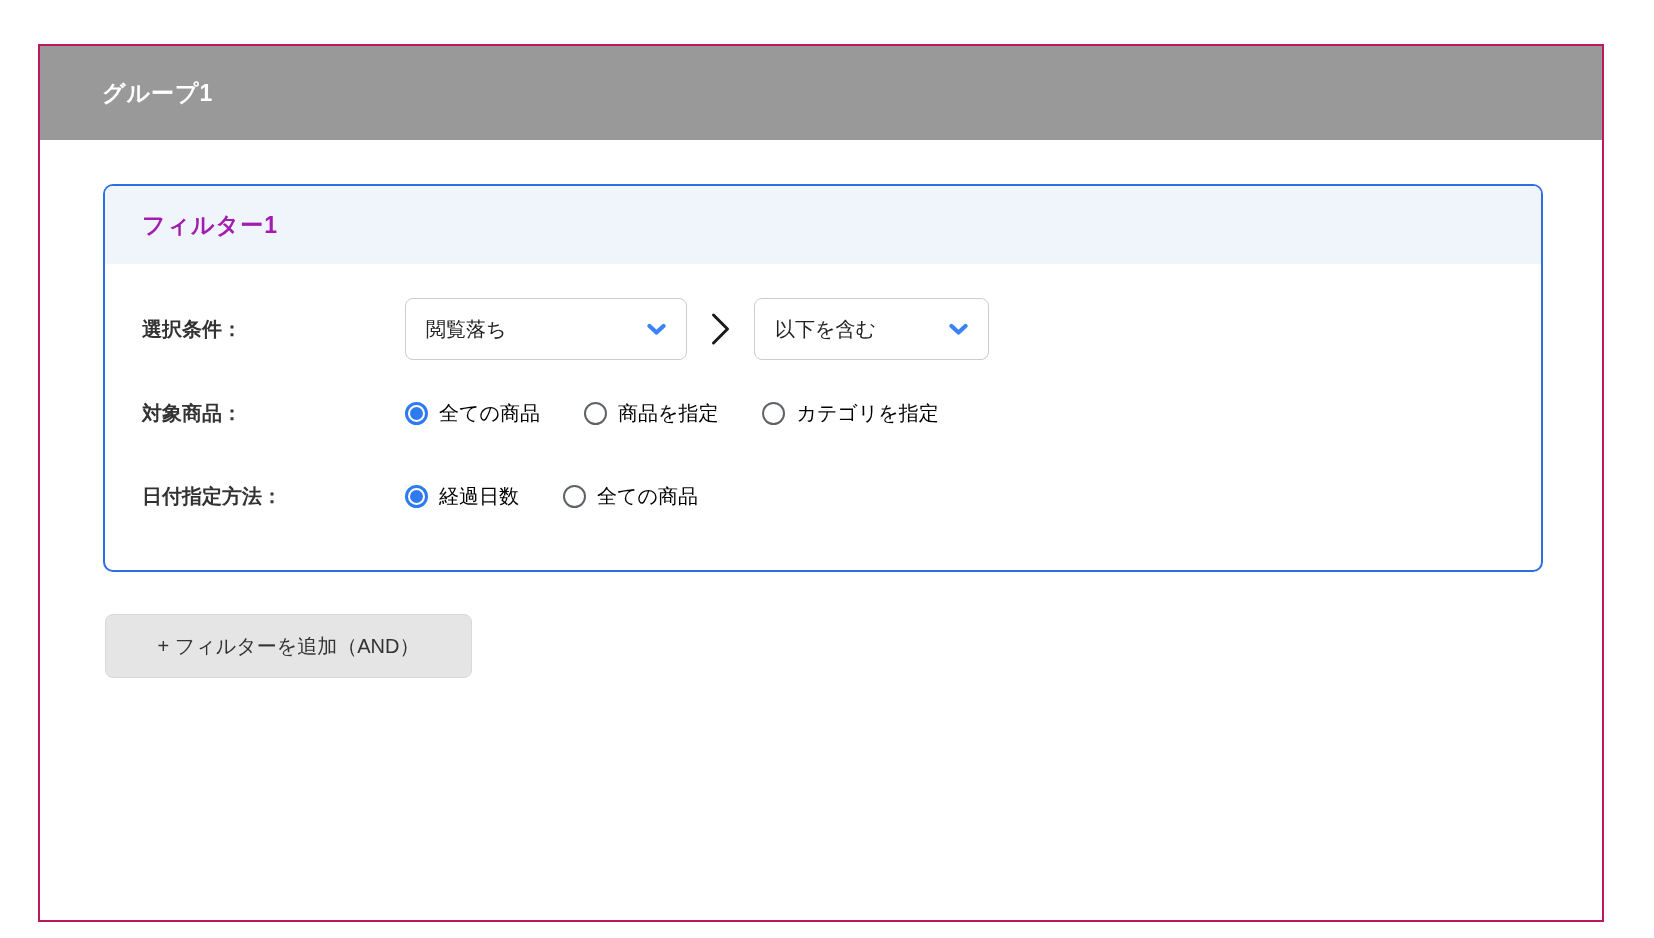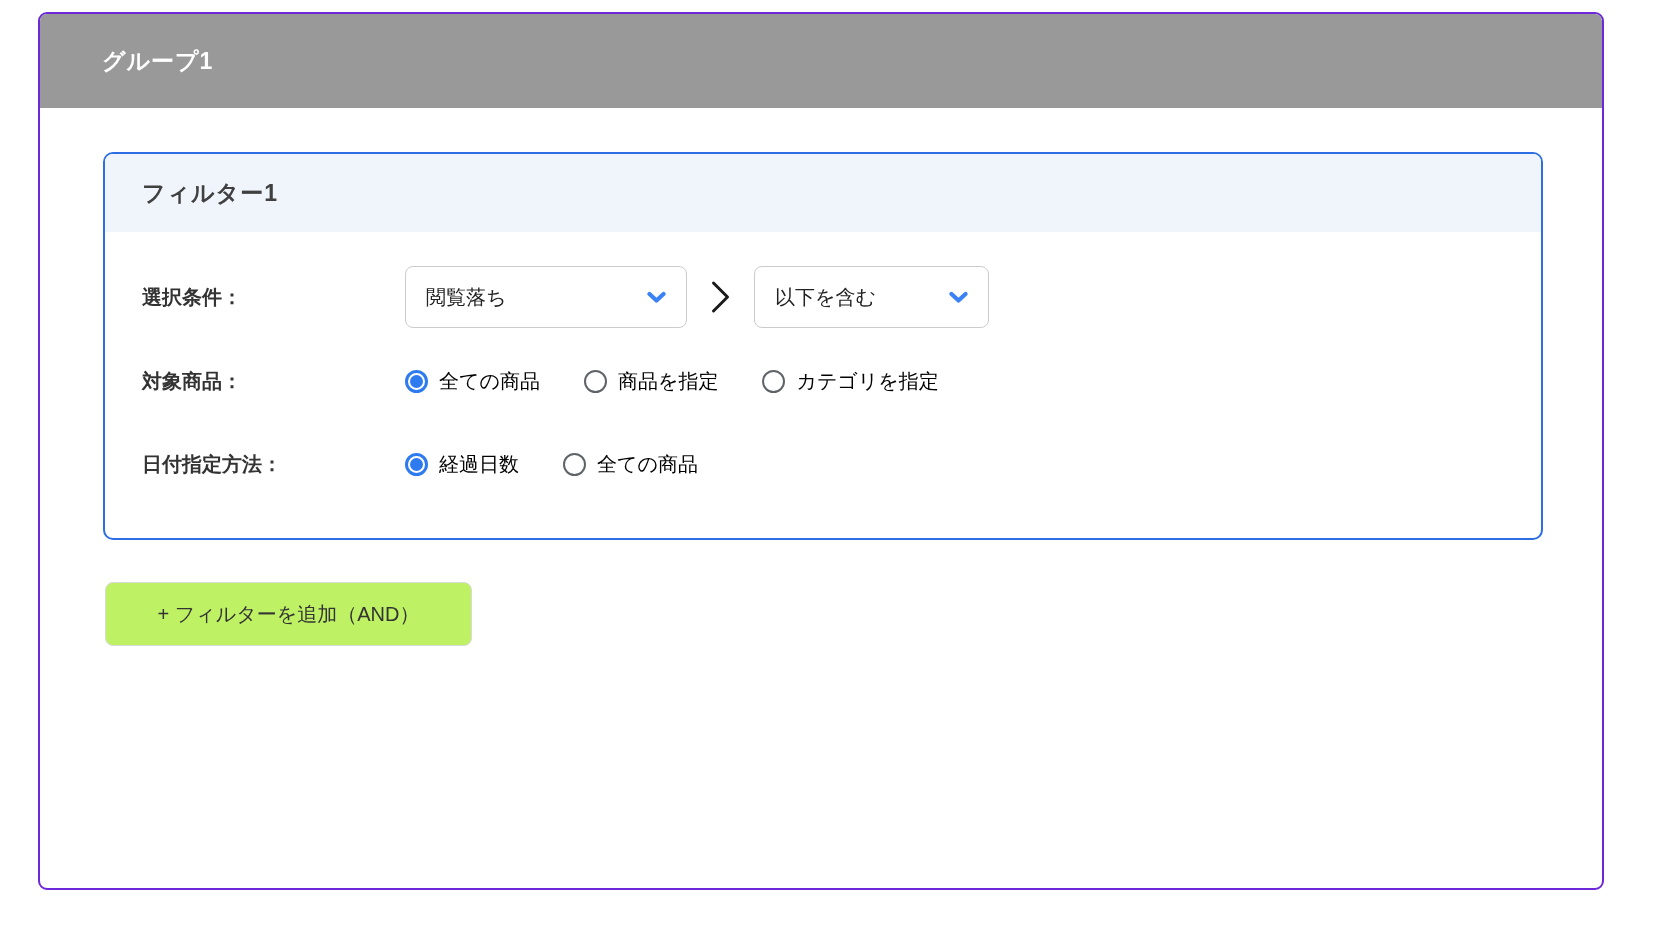--- a/index.html
+++ b/index.html
@@ -1,41 +1,41 @@
 <!DOCTYPE html>
 <html lang="ja"><head>
 <meta charset="utf-8">
 <style>
   * { margin:0; padding:0; box-sizing:border-box; }
   html,body { background:#ffffff; font-family:"Liberation Sans","DejaVu Sans",sans-serif; }
   .page { position:relative; width:1654px; height:938px; background:#ffffff; overflow:hidden; }
 
   .group-card {
-    position:absolute; left:38px; top:12px;
+    position:absolute; left:38px; top:44px;
     width:1566px; height:878px;
-    border:2px solid #6d28d9; border-radius:9px;
+    border:2px solid #be185d; border-radius:0;
     background:#ffffff; overflow:hidden;
   }
   .group-header {
     height:94px; background:#999999;
     display:flex; align-items:center; padding-left:62px;
   }
   .group-title { color:#ffffff; font-size:23px; font-weight:700; letter-spacing:1px; }
 
   .group-body { padding:44px 58px 0 63px; }
 
   .filter-panel {
     width:1440px; background:#ffffff;
     border:2px solid #2e6ee4; border-radius:10px; overflow:hidden;
   }
   .filter-header {
     height:78px; background:#f0f5fc;
     display:flex; align-items:center; padding-left:37px;
   }
-  .filter-title { color:#404040; font-size:23px; font-weight:700; letter-spacing:1px; }
+  .filter-title { color:#a21caf; font-size:23px; font-weight:700; letter-spacing:1px; }
 
   .filter-body { padding:34px 30px 44px 37px; }
 
   .row { display:flex; align-items:center; min-height:60px; margin-bottom:23px; }
   .row:last-child { margin-bottom:0; }
   .row-label {
     width:263px; flex:0 0 263px;
     display:flex; align-items:center;
     font-size:20px; font-weight:700; color:#333333;
   }
@@ -80,21 +80,21 @@
     border:1px solid #cccccc; border-radius:8px;
     padding:0 20px; font-size:20px; color:#222222;
     font-family:inherit; background:#ffffff; outline:none;
   }
   .suffix { font-size:20px; color:#222222; margin-left:22px; }
   .unit   { font-size:20px; color:#222222; margin-left:22px; margin-right:17px; }
 
   .add-filter {
     margin:42px 0 0 2px;
     width:367px; height:64px;
-    background:#bef264; border:1px solid #d9d9d9; border-radius:8px;
+    background:#e5e5e5; border:1px solid #d9d9d9; border-radius:8px;
     font-size:20px; color:#333333; font-family:inherit; cursor:pointer;
   }
 </style>
 </head>
 <body>
 
 <div class="page">
   <div class="group-card">
 
     <div class="group-header">

